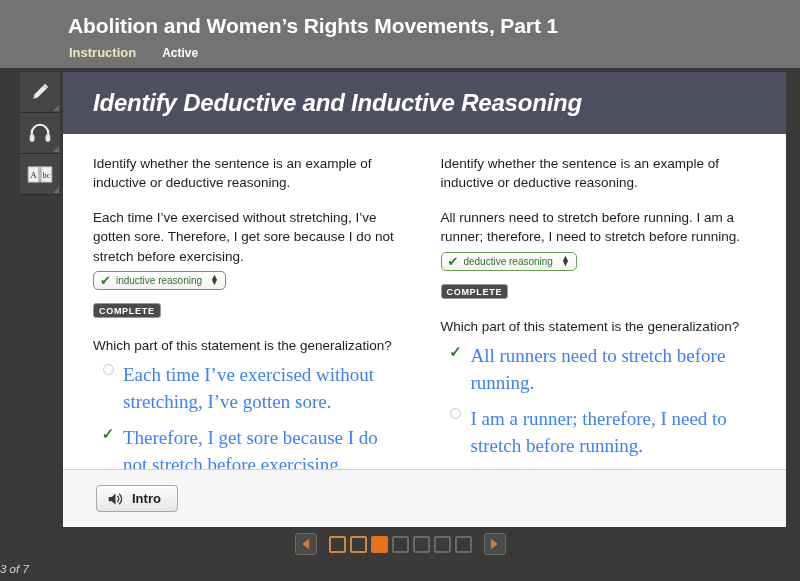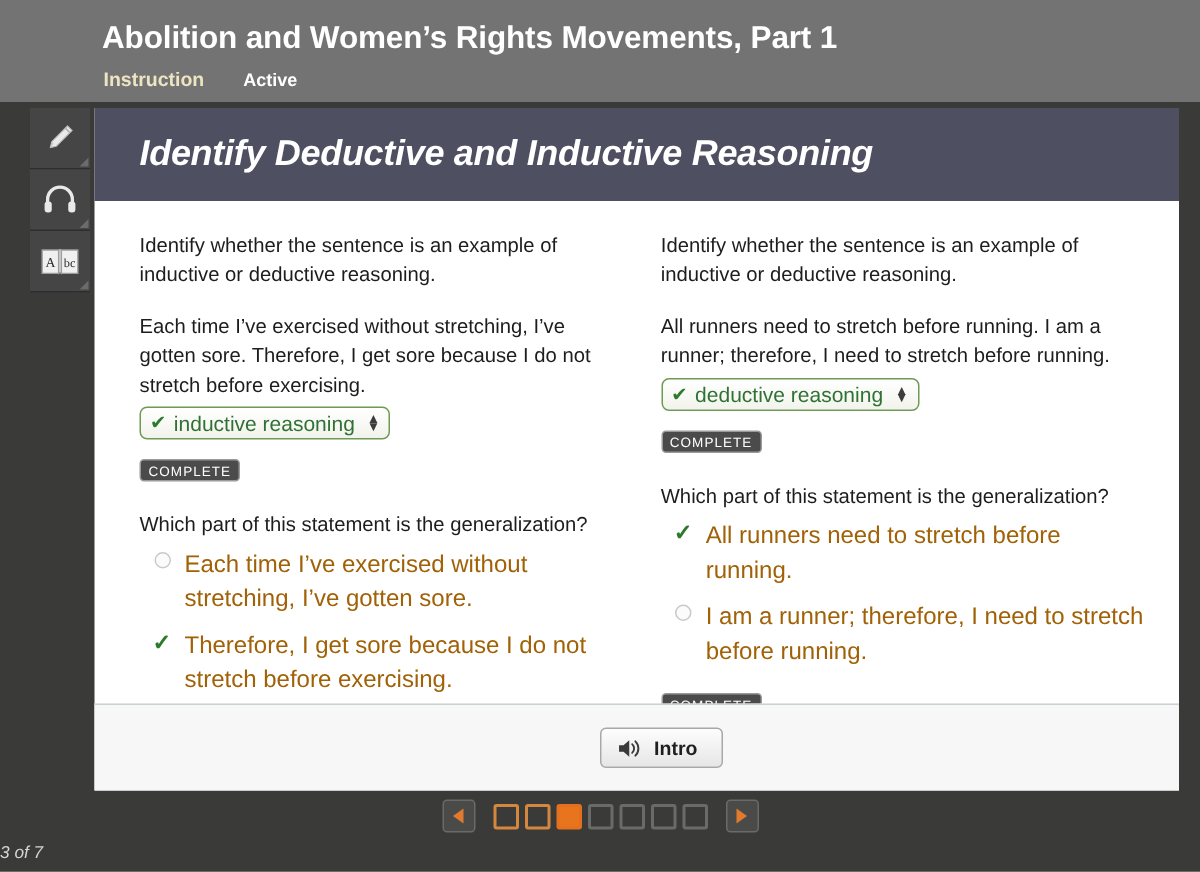--- a/index.html
+++ b/index.html
@@ -117,42 +117,42 @@
     display: inline-flex;
     align-items: center;
     gap: 5px;
     border: 1px solid #6f9a54;
     border-radius: 5px;
     background: linear-gradient(#ffffff, #f2f3ec);
     padding: 2px 4px 2px 6px;
     margin-top: 2px;
   }
   .sel-check { color: #2c7a2c; font-size: 13px; line-height: 1; }
-  .sel-text  { color: #2f7233; font-size: 14px; text-align: center; }
+  .sel-text  { color: #2f7233; font-size: 10px; text-align: center; }
   .sel-arrows {
     display: flex;
     flex-direction: column;
     align-items: center;
     line-height: 0.55;
     color: #3c3c3c;
     font-size: 9px;
     margin-left: 3px;
     padding-right: 2px;
   }
 
   
   .complete-badge {
     display: inline-block;
     margin-top: 13px;
     background: #4b4b4b;
     border: 1px solid #9a9a9a;
     border-radius: 3px;
     color: #ffffff;
     font-size: 9px;
-    font-weight: normal;
+    font-weight: bold;
     letter-spacing: 0.7px;
     padding: 2px 5px 1px 5px;
   }
 
   
   .choice-list { margin-top: 4px; }
   .choice {
     display: flex;
     align-items: flex-start;
     margin-bottom: 9px;
@@ -170,36 +170,36 @@
     border-radius: 50%;
     background: #fbfbfb;
   }
   .radio-check {
     color: #2c7a2c;
     font-size: 15px;
     font-weight: bold;
     line-height: 0.9;
   }
   .choice-text {
-    font-size: 16px;
-    color: #a16207;
+    font-size: 19px;
+    color: #3b82f6;
     line-height: 1.42;
+    font-family: Liberation Serif, serif;
   }
 
   
   .stage-footer {
     position: absolute;
     left: 0; bottom: 0;
     width: 723px; height: 58px;
     background: #f7f7f7;
     border-top: 1px solid #c8d4d4;
     display: flex;
     align-items: center;
     padding-left: 33px;
-    justify-content: center;
   }
   .intro-btn {
     display: inline-flex;
     align-items: center;
     gap: 8px;
     height: 27px;
     padding: 0 16px 0 10px;
     background: linear-gradient(#fdfdfd, #e6e6e6);
     border: 1px solid #a8a8a8;
     border-radius: 4px;

